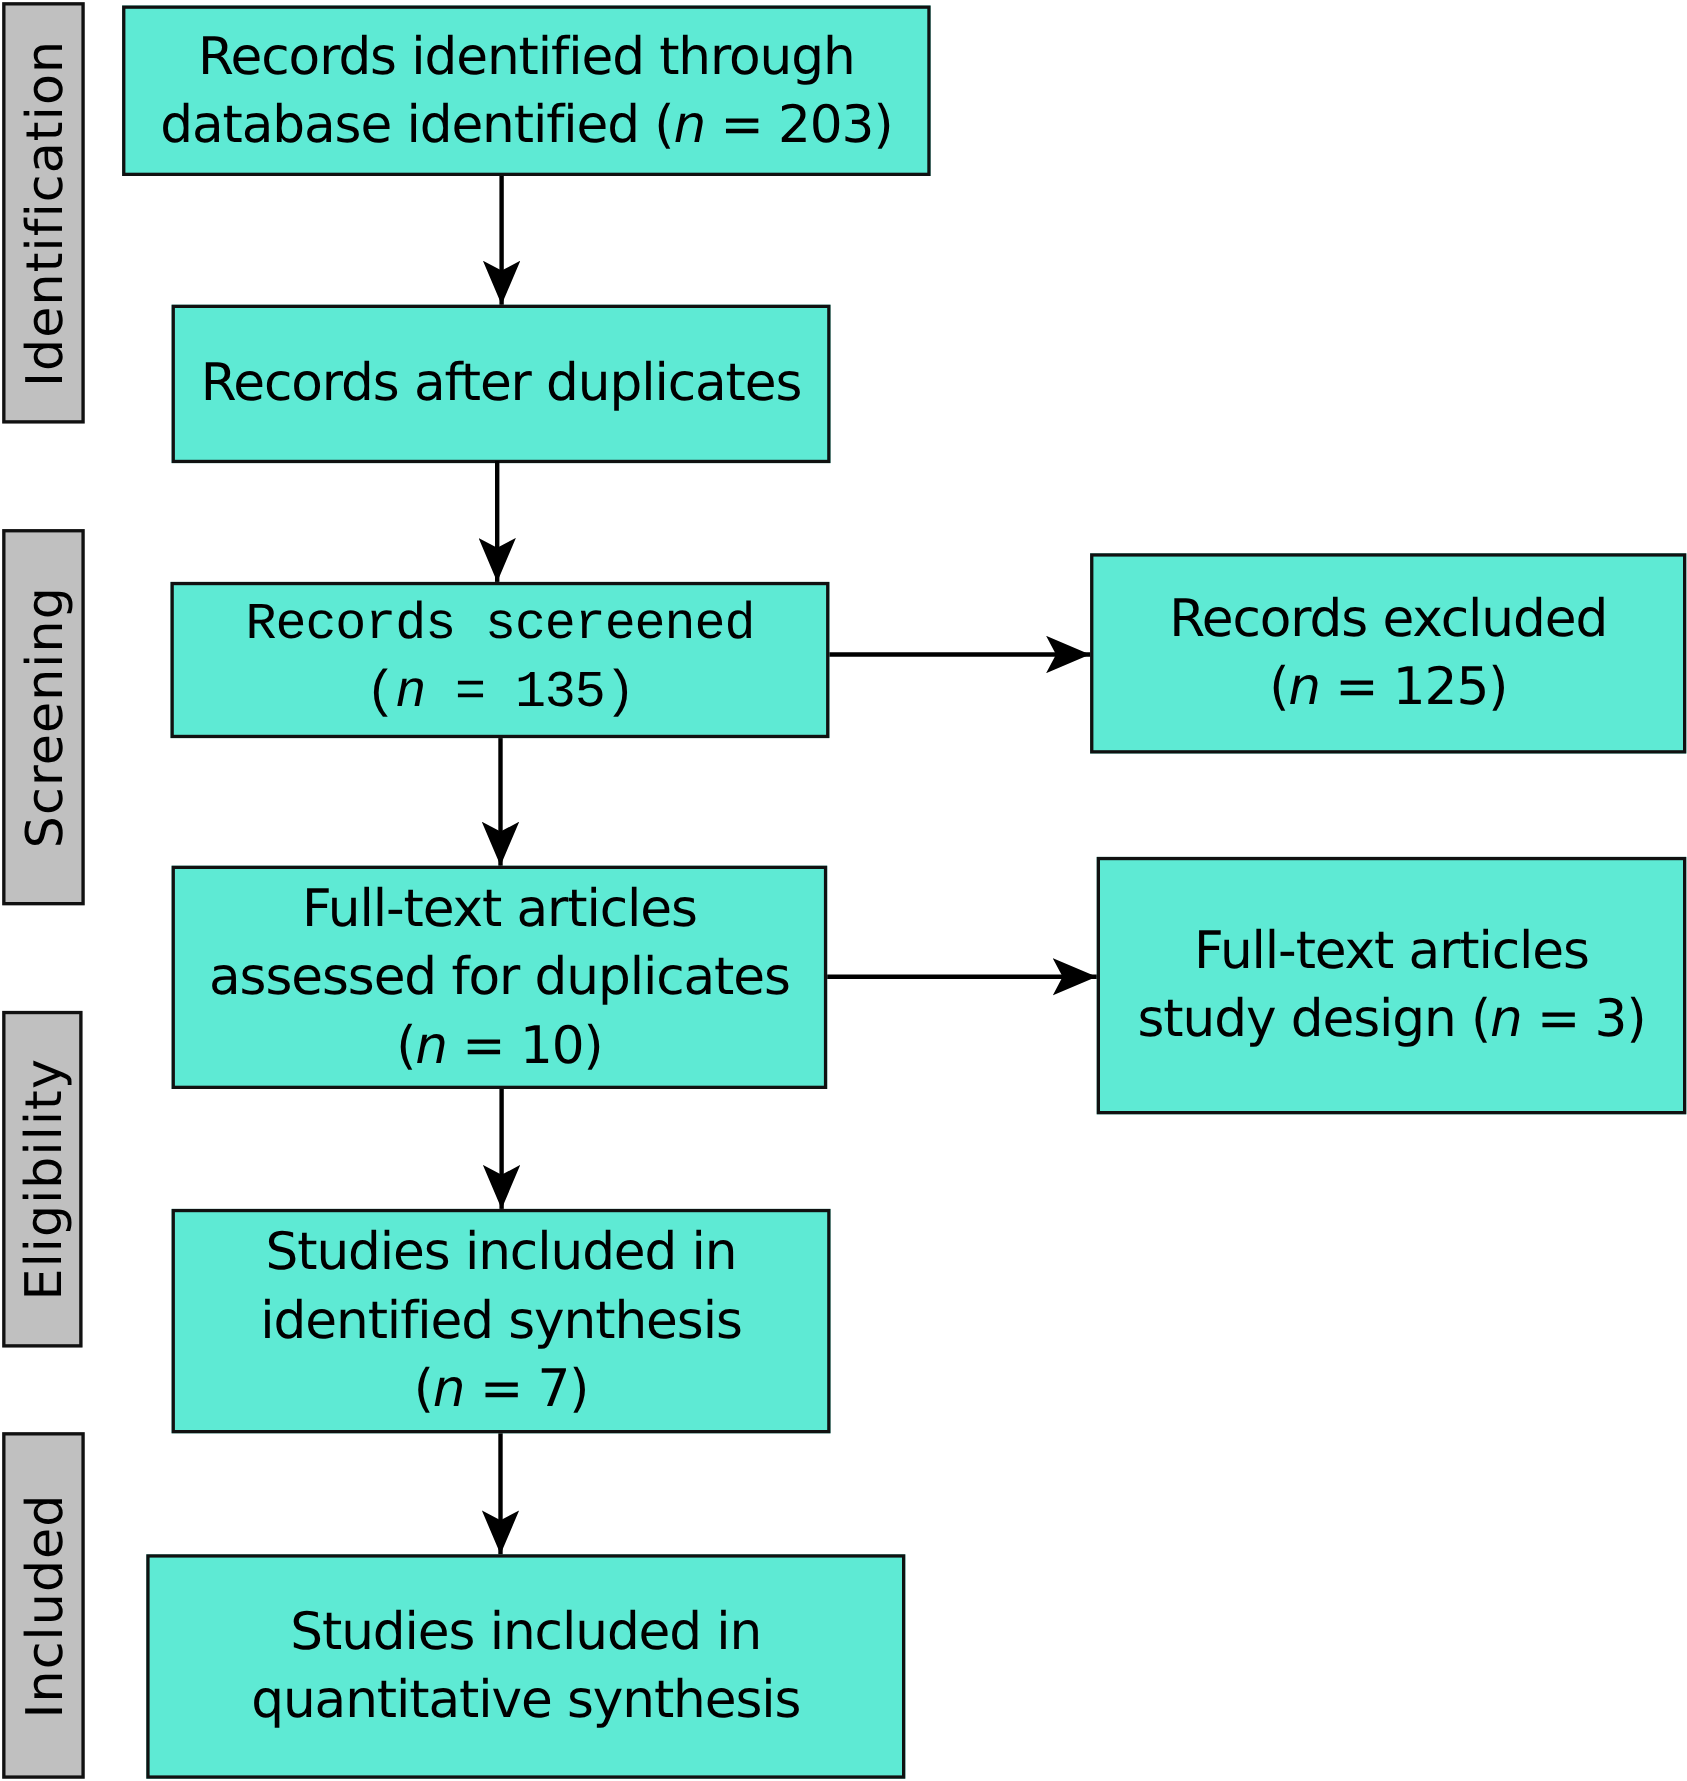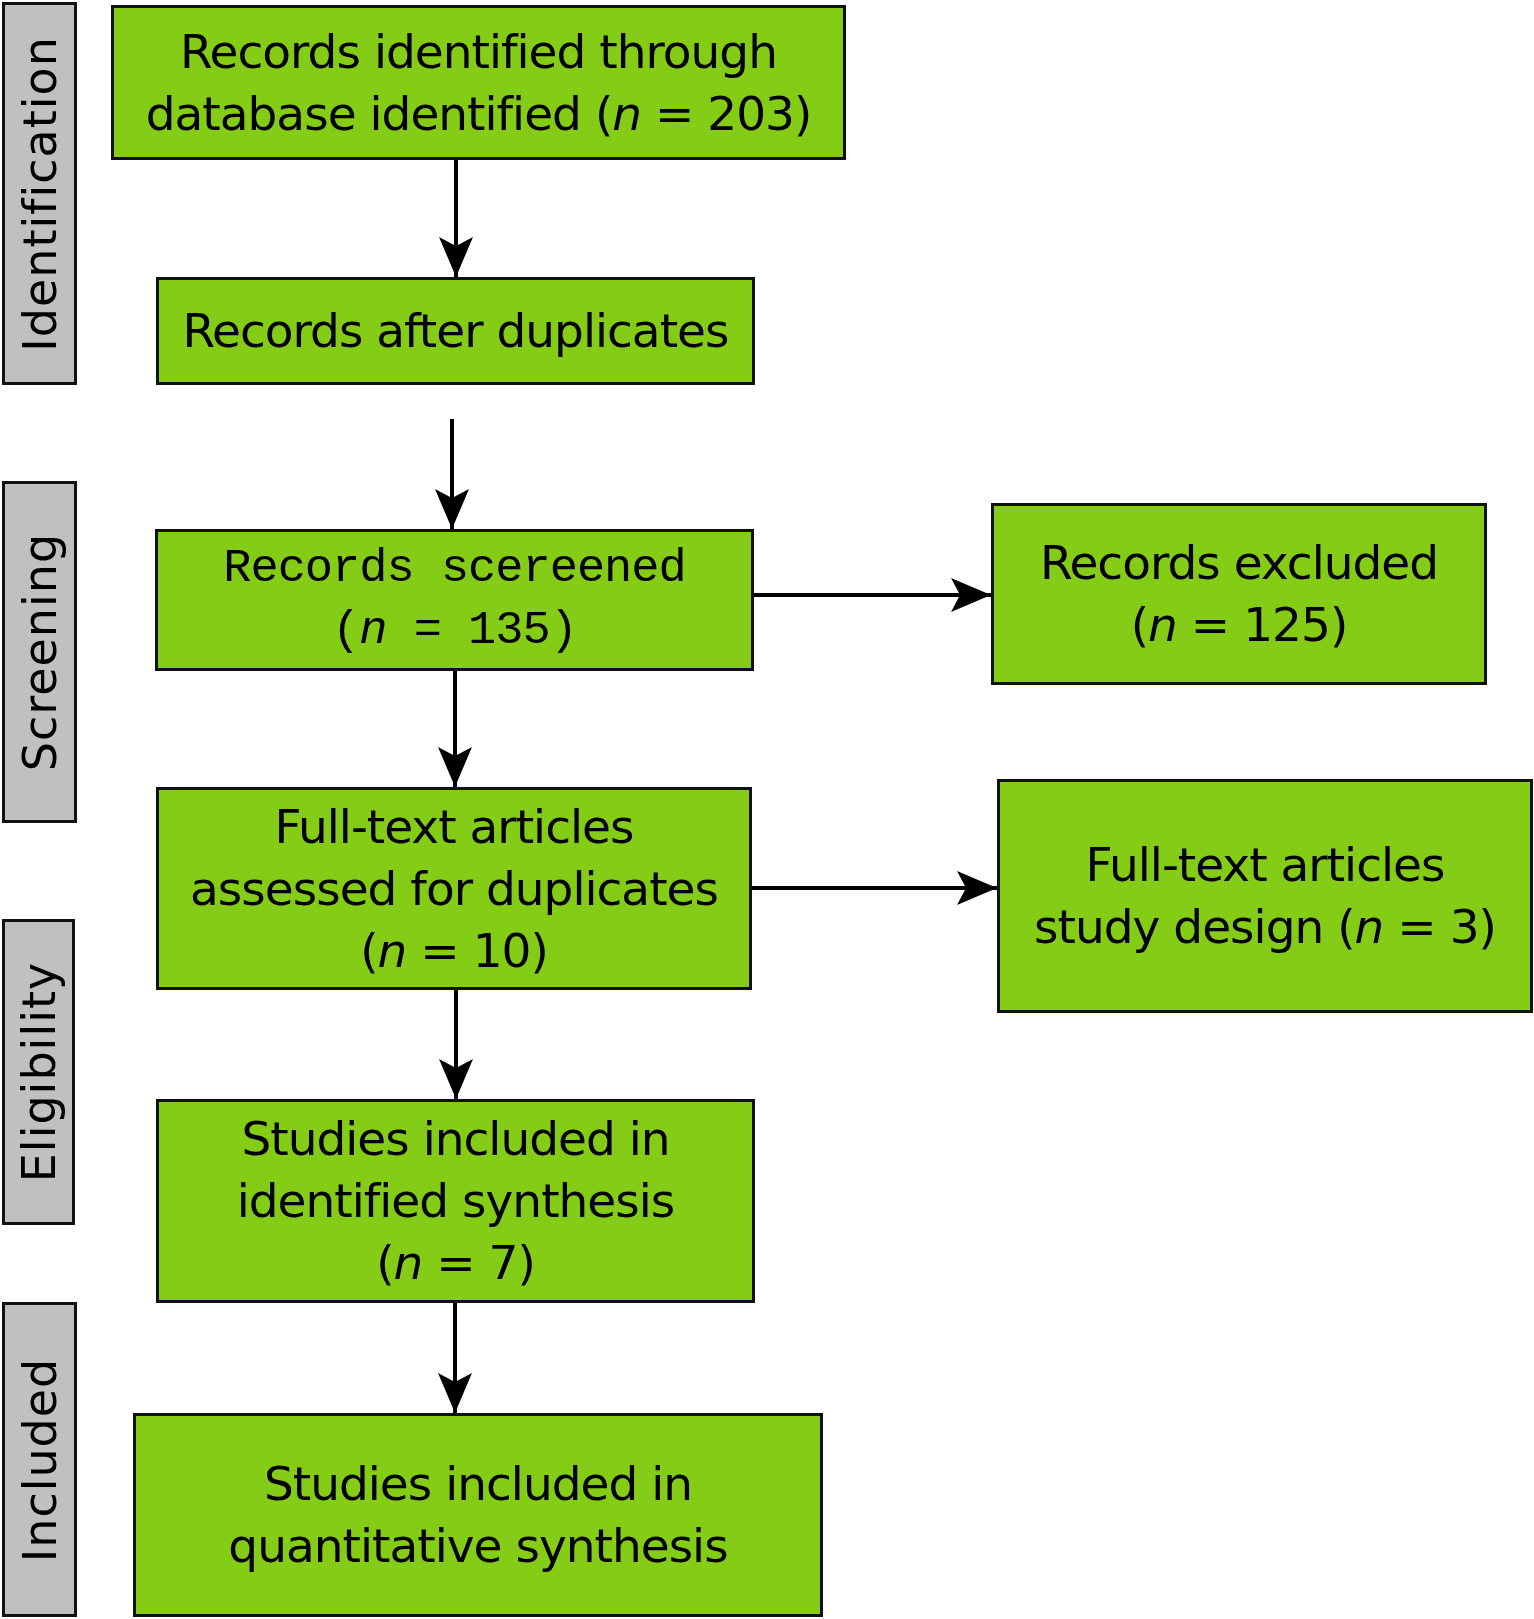--- a/index.html
+++ b/index.html
@@ -1,19 +1,19 @@
 <!DOCTYPE html>
 <html><head>
 <meta charset="utf-8">
 <style>
   html, body { margin:0; padding:0; background:#ffffff; }
   body { width:1534px; height:1619px; position:relative; overflow:hidden;
          font-family:"DejaVu Sans", sans-serif; color:#000; }
   .box { position:absolute; box-sizing:border-box; border:3px solid #111;
-         background:#84cc16; display:flex; flex-direction:column;
+         background:#5eead4; display:flex; flex-direction:column;
          align-items:center; justify-content:center; text-align:center;
          font-size:47px; line-height:62px; letter-spacing:-1px; }
   .box .line { white-space:nowrap; }
   .box i { font-style:italic; }
   .tab { position:absolute; box-sizing:border-box; border:3px solid #111;
          background:#c0c0c0; left:2px; }
   .tab span { position:absolute; left:50%; top:50%; white-space:nowrap;
               transform:translate(-50%,-50%) rotate(-90deg);
               font-size:46px; letter-spacing:1px; }
   svg.arrows { position:absolute; left:0; top:0; width:1534px; height:1619px;
@@ -33,30 +33,30 @@
 </div>
 <div class="tab" style="top:1302px;width:75px;height:315px;">
   <span>Included</span>
 </div>
 
 <div class="box" style="left:111px;top:5px;width:735px;height:155px;">
   <div class="line">Records identified through</div>
   <div class="line"><span>database identified</span> <span>(</span><i>n</i><span> = </span><span>203</span><span>)</span></div>
 </div>
 
-<div class="box" style="left:156px;top:277px;width:599px;height:108px;">
+<div class="box" style="left:156px;top:277px;width:599px;height:144px;">
   <div class="line">Records after duplicates</div>
 </div>
 
 <div class="box" style="left:155px;top:529px;width:599px;height:142px;font-family:Liberation Mono, monospace;">
   <div class="line">Records scereened</div>
   <div class="line"><span>(</span><i>n</i><span> = </span><span>135</span><span>)</span></div>
 </div>
 
-<div class="box" style="left:991px;top:503px;width:496px;height:182px;">
+<div class="box" style="left:991px;top:503px;width:542px;height:182px;">
   <div class="line">Records excluded</div>
   <div class="line"><span>(</span><i>n</i><span> = </span><span>125</span><span>)</span></div>
 </div>
 
 <div class="box" style="left:156px;top:787px;width:596px;height:203px;">
   <div class="line">Full-text articles</div>
   <div class="line">assessed for duplicates</div>
   <div class="line"><span>(</span><i>n</i><span> = </span><span>10</span><span>)</span></div>
 </div>
 

